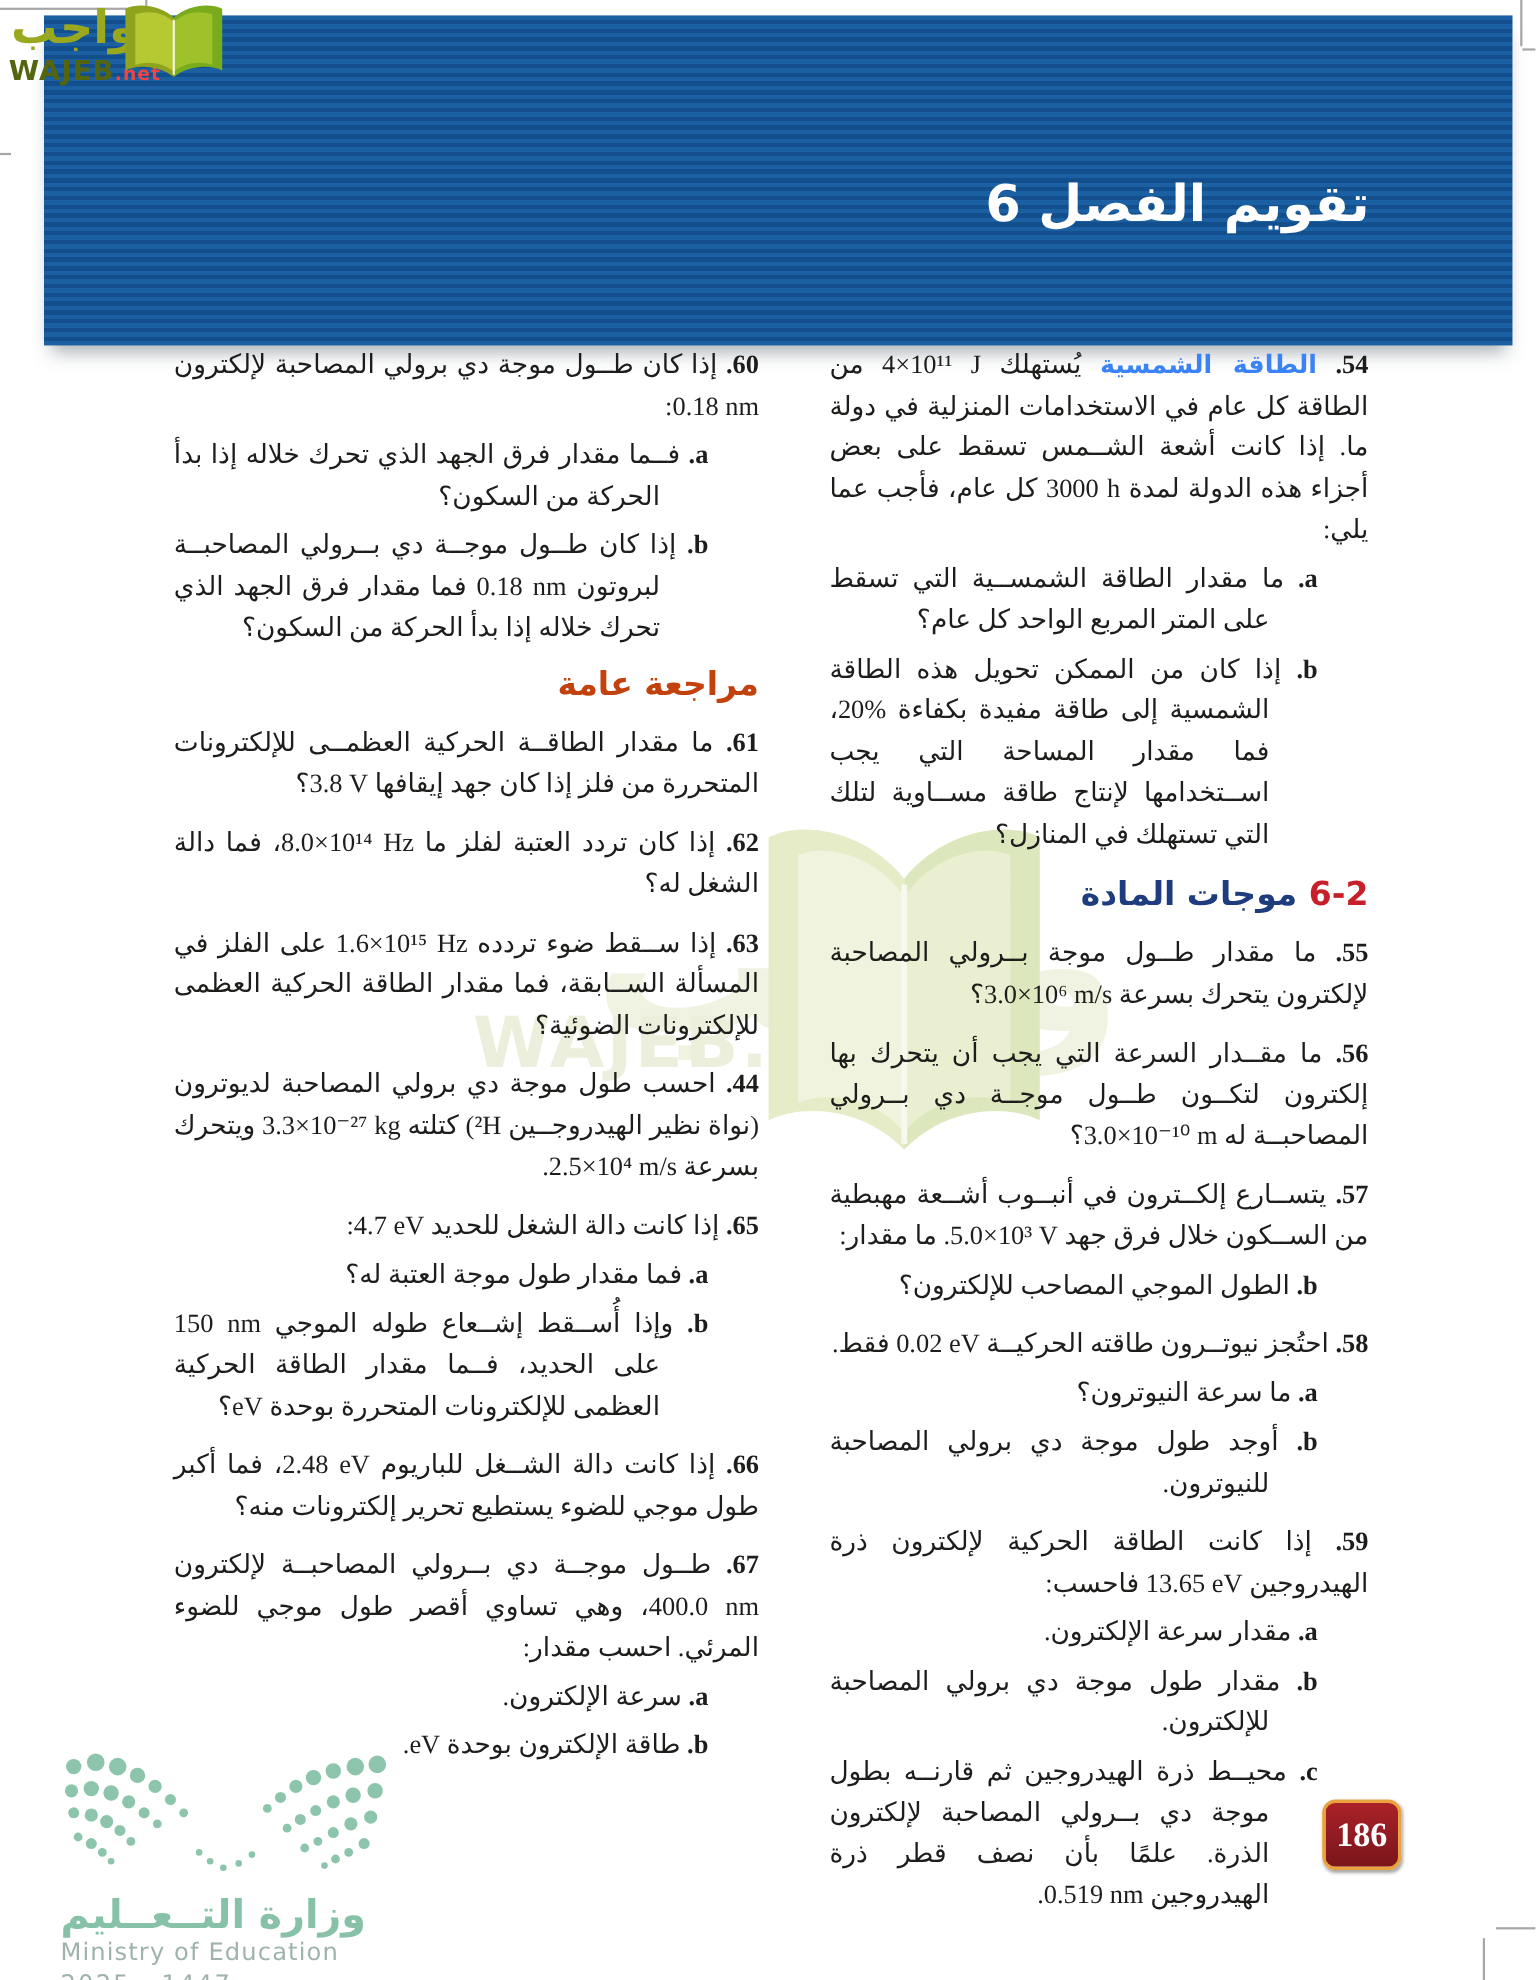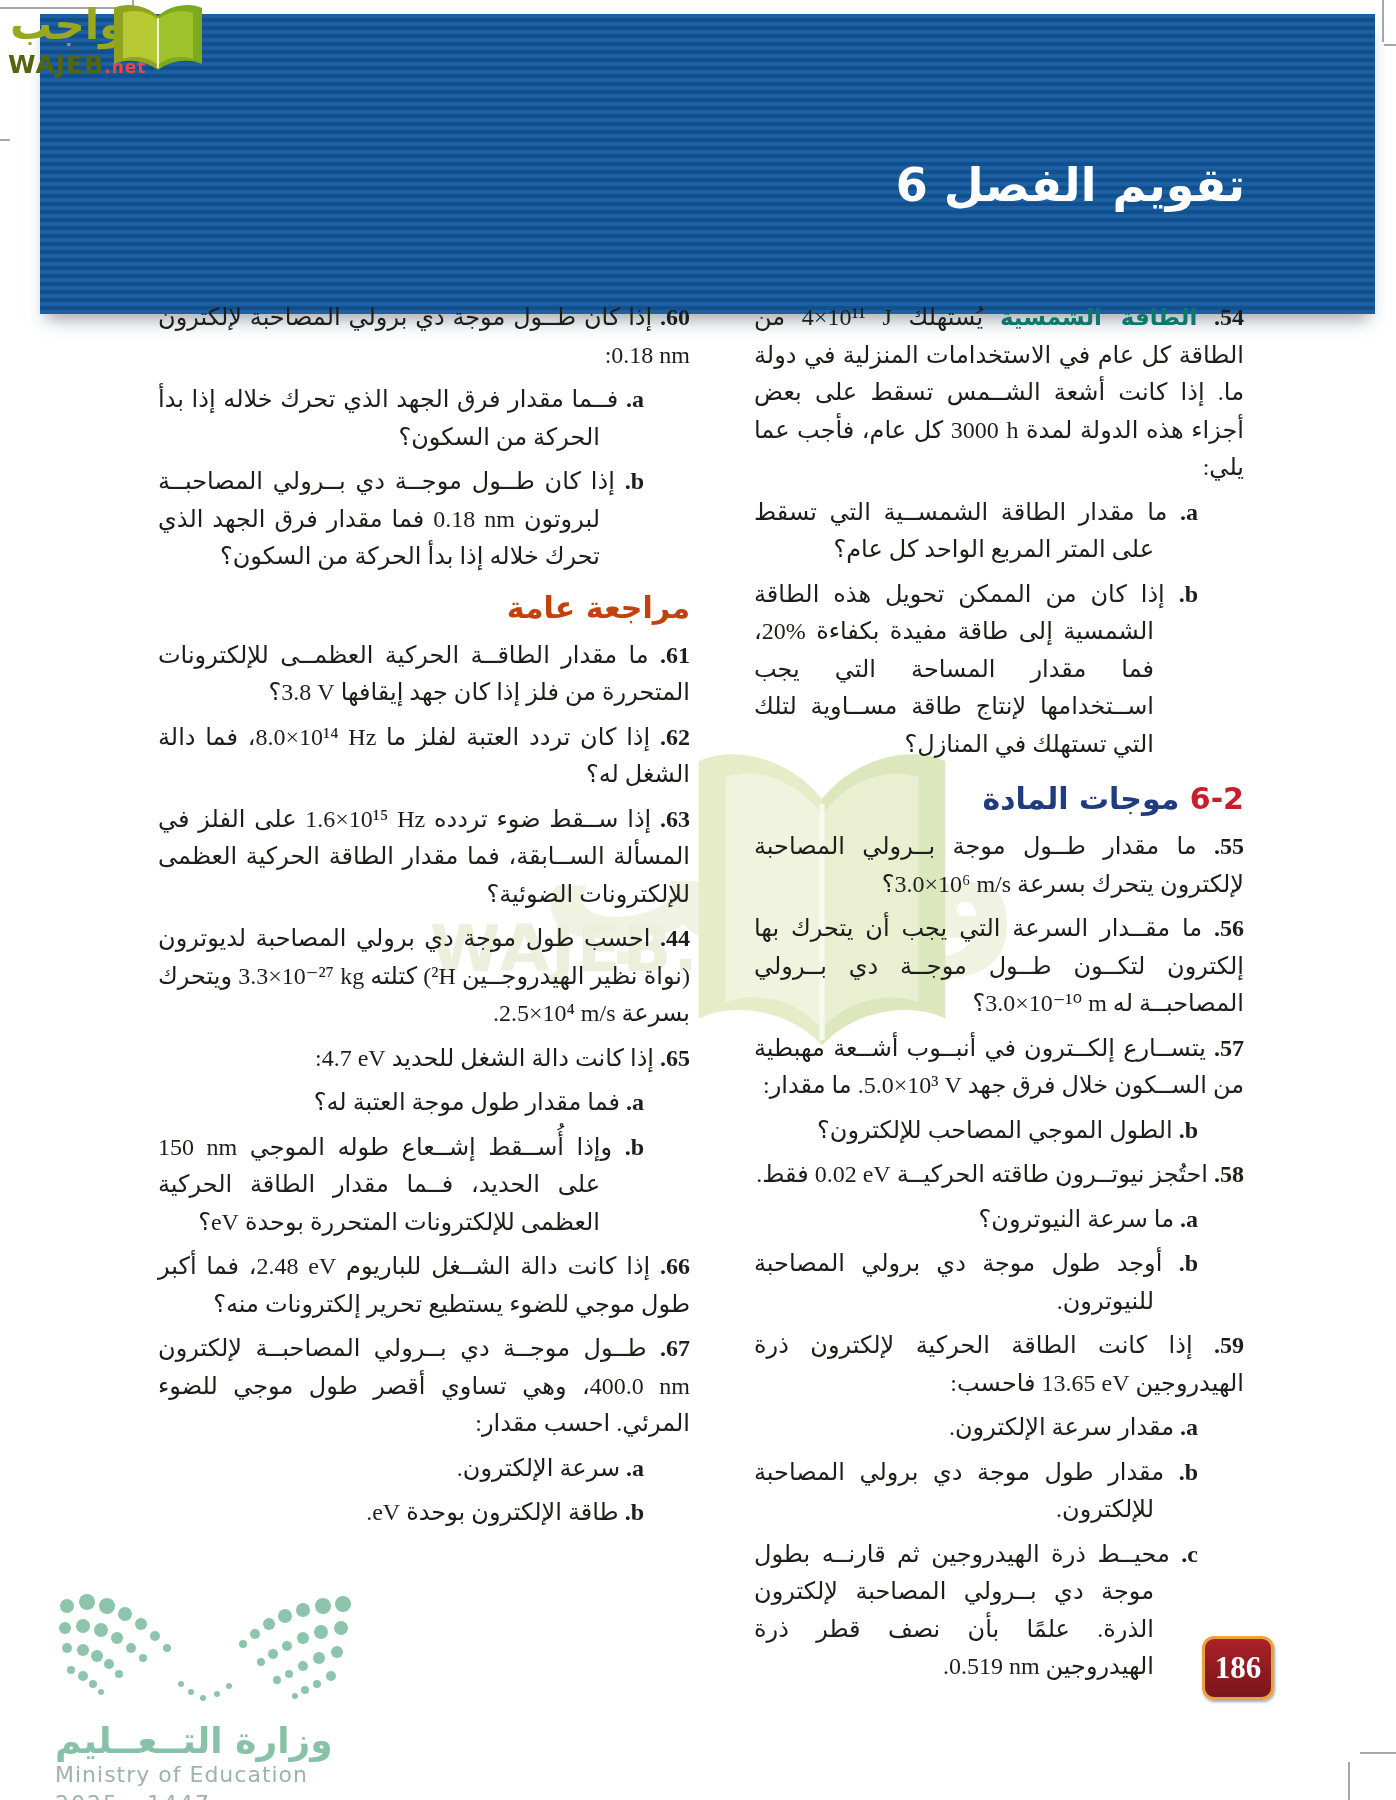--- a/index.html
+++ b/index.html
@@ -42,23 +42,23 @@
     font-weight:700;font-size:64px;color:#ecefdb;letter-spacing:2px;
   }
   .watermark svg{position:absolute;left:258px;top:8px;}
   
   .col{
     position:absolute;top:298px;direction:rtl;text-align:justify;
     font-size:24px;line-height:37.5px;color:#1d1d1b;z-index:2;
   }
   .col-right{right:152px;width:490px;}
   .col-left{left:158px;width:532px;}
-  .q{margin:1px 0 7px 0;}
+  .q{margin:16px 0 7px 0;}
   .qnum{font-weight:700;}
-  .lead{color:#0f766e;font-weight:700;font-family:"DejaVu Sans",sans-serif;font-size:23px;}
+  .lead{color:#3b82f6;font-weight:700;font-family:"DejaVu Sans",sans-serif;font-size:23px;}
   .sub{margin:0 46px 7px 0;padding-right:44px;text-indent:-44px;}
   .qletter{font-weight:700;}
   .section-h{
     margin:16px 0 10px 0;direction:rtl;text-align:right;
     font-family:"DejaVu Sans",sans-serif;font-weight:700;font-size:30px;line-height:1.3;
   }
   .sec-num{color:#c8202a;}
   .sec-title{color:#1e3c7e;text-align:right;}
   .review-h{
     margin:12px 0 10px 0;direction:rtl;text-align:right;color:#c2410c;

